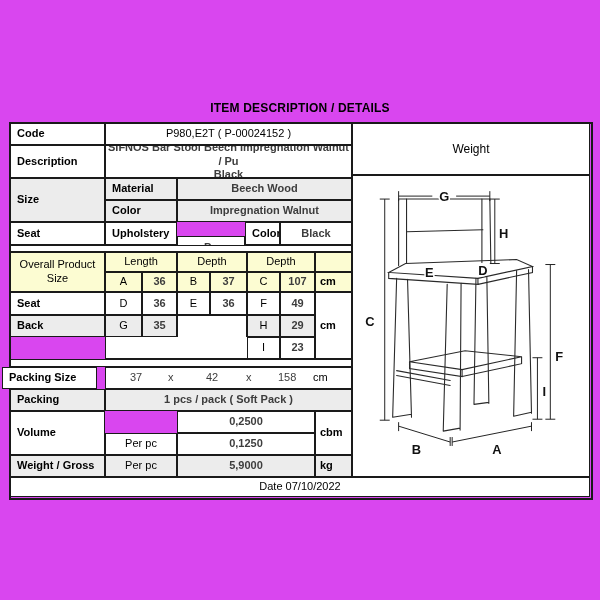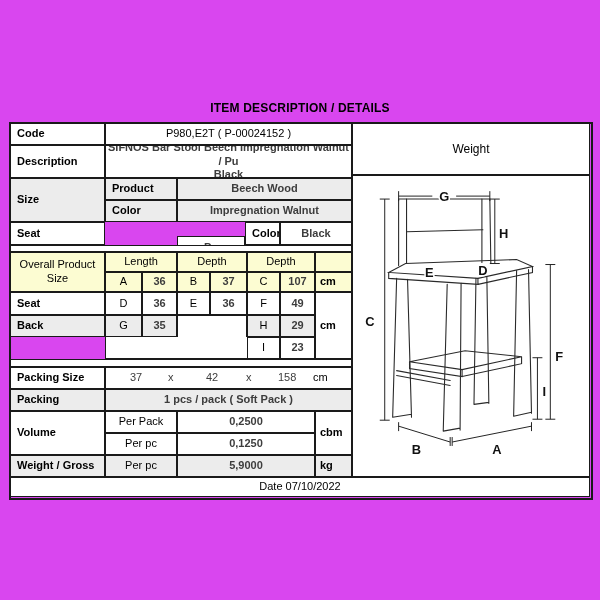--- a/index.html
+++ b/index.html
@@ -33,25 +33,26 @@
 
   <div class="c lab" style="left:10px;top:123px;width:95px;height:22px">Code</div>
   <div class="c bold" style="left:105px;top:123px;width:247px;height:22px">P980,E2T  ( P-00024152 )</div>
   <div class="c lab" style="left:10px;top:145px;width:95px;height:33px">Description</div>
   <div class="c val" style="left:105px;top:145px;width:247px;height:33px;flex-direction:column">
     <span>SIFNOS Bar Stool Beech Impregnation Walnut / Pu</span>
     <span>Black</span>
   </div>
 
   <div class="c lab gry" style="left:10px;top:178px;width:95px;height:44px">Size</div>
-  <div class="c lab gry" style="left:105px;top:178px;width:72px;height:22px">Product</div>
+  <div class="c lab gry" style="left:105px;top:178px;width:72px;height:22px">Material</div>
   <div class="c val gry" style="left:177px;top:178px;width:175px;height:22px">Beech Wood</div>
   <div class="c lab gry" style="left:105px;top:200px;width:72px;height:22px">Color</div>
   <div class="c val gry" style="left:177px;top:200px;width:175px;height:22px">Impregnation Walnut</div>
   <div class="c lab" style="left:10px;top:222px;width:95px;height:23px">Seat</div>
+  <div class="c lab" style="left:105px;top:222px;width:72px;height:23px">Upholstery</div>
   <div class="c val" style="left:177px;top:236px;width:68px;height:23px">Pu</div>
   <div class="c lab" style="left:245px;top:222px;width:35px;height:23px">Color</div>
   <div class="c val" style="left:280px;top:222px;width:72px;height:23px">Black</div>
 
   <div class="c" style="left:10px;top:245px;width:342px;height:7px"></div>
 
   <div class="c bold yel" style="left:10px;top:252px;width:95px;height:40px;padding:0 6px">Overall Product Size</div>
   <div class="c bold yel" style="left:105px;top:252px;width:72px;height:20px">Length</div>
   <div class="c bold yel" style="left:177px;top:252px;width:70px;height:20px">Depth</div>
   <div class="c bold yel" style="left:247px;top:252px;width:68px;height:20px">Depth</div>
@@ -80,34 +81,33 @@
   <div class="c nbb" style="left:177px;top:315px;width:70px;height:22px"></div>
   <div class="c bold gry" style="left:247px;top:315px;width:33px;height:22px">H</div>
   <div class="c val gry" style="left:280px;top:315px;width:35px;height:22px">29</div>
 
   <div class="c nbt nbr" style="left:105px;top:337px;width:142px;height:22px"></div>
   <div class="c bold" style="left:247px;top:337px;width:33px;height:22px">I</div>
   <div class="c val" style="left:280px;top:337px;width:35px;height:22px">23</div>
 
   <div class="c" style="left:10px;top:359px;width:342px;height:8px"></div>
 
-  <div class="c lab" style="left:10px;top:367px;width:95px;height:22px">Packing Size</div>
+  <div class="c lab" style="left:2px;top:367px;width:95px;height:22px">Packing Size</div>
   <div class="c" style="left:105px;top:367px;width:247px;height:22px">
     <span class="ps" style="left:24px">37</span>
     <span class="ps" style="left:62px">x</span>
     <span class="ps" style="left:100px">42</span>
     <span class="ps" style="left:140px">x</span>
     <span class="ps" style="left:172px">158</span>
     <span class="ps bold" style="left:207px;color:#000">cm</span>
   </div>
   <div class="c lab gry" style="left:10px;top:389px;width:95px;height:22px">Packing</div>
   <div class="c val gry" style="left:105px;top:389px;width:247px;height:22px">1 pcs / pack ( Soft Pack )</div>
 
   <div class="c lab" style="left:10px;top:411px;width:95px;height:44px">Volume</div>
-  <div class="c bold" style="left:105px;top:411px;width:72px;height:22px">Per Pack</div>
   <div class="c val" style="left:177px;top:411px;width:138px;height:22px">0,2500</div>
   <div class="c unit" style="left:315px;top:411px;width:37px;height:44px">cbm</div>
   <div class="c bold" style="left:105px;top:433px;width:72px;height:22px">Per pc</div>
   <div class="c val" style="left:177px;top:433px;width:138px;height:22px">0,1250</div>
 
   <div class="c lab gry" style="left:10px;top:455px;width:95px;height:22px">Weight / Gross</div>
   <div class="c bold gry" style="left:105px;top:455px;width:72px;height:22px">Per pc</div>
   <div class="c val gry" style="left:177px;top:455px;width:138px;height:22px">5,9000</div>
   <div class="c unit gry" style="left:315px;top:455px;width:37px;height:22px">kg</div>
 

